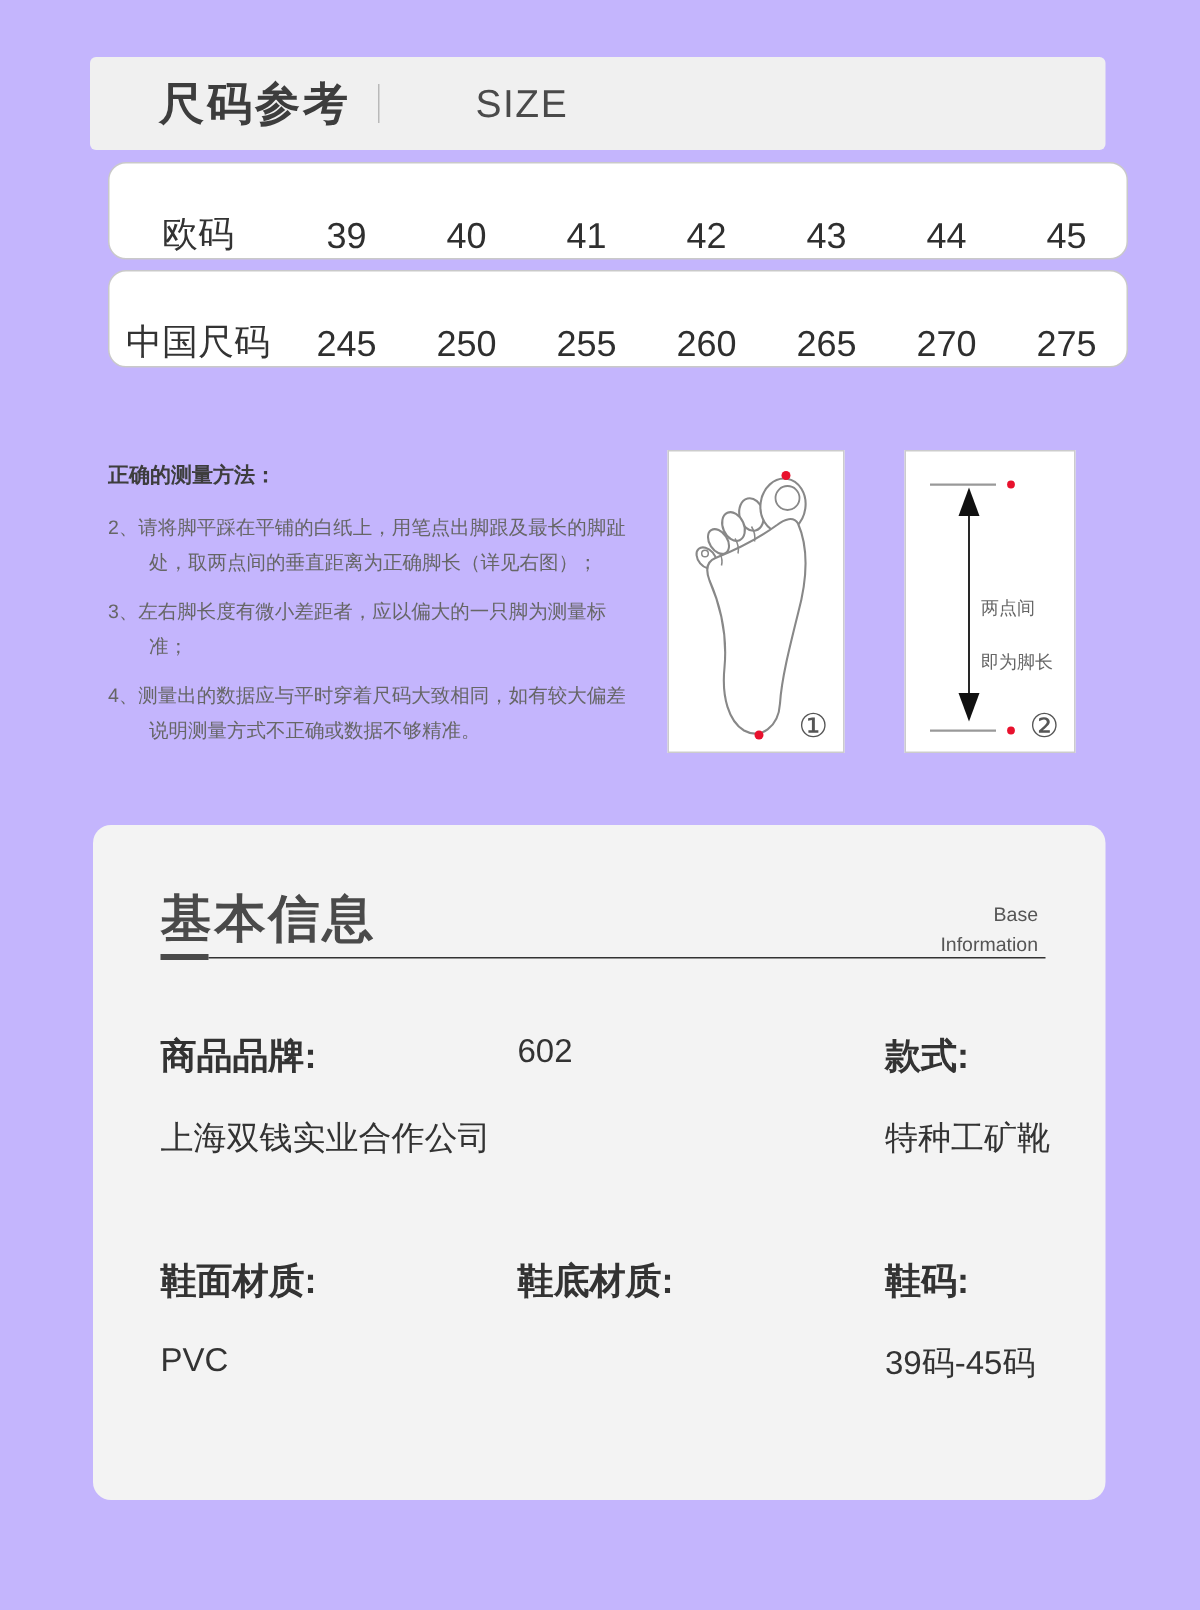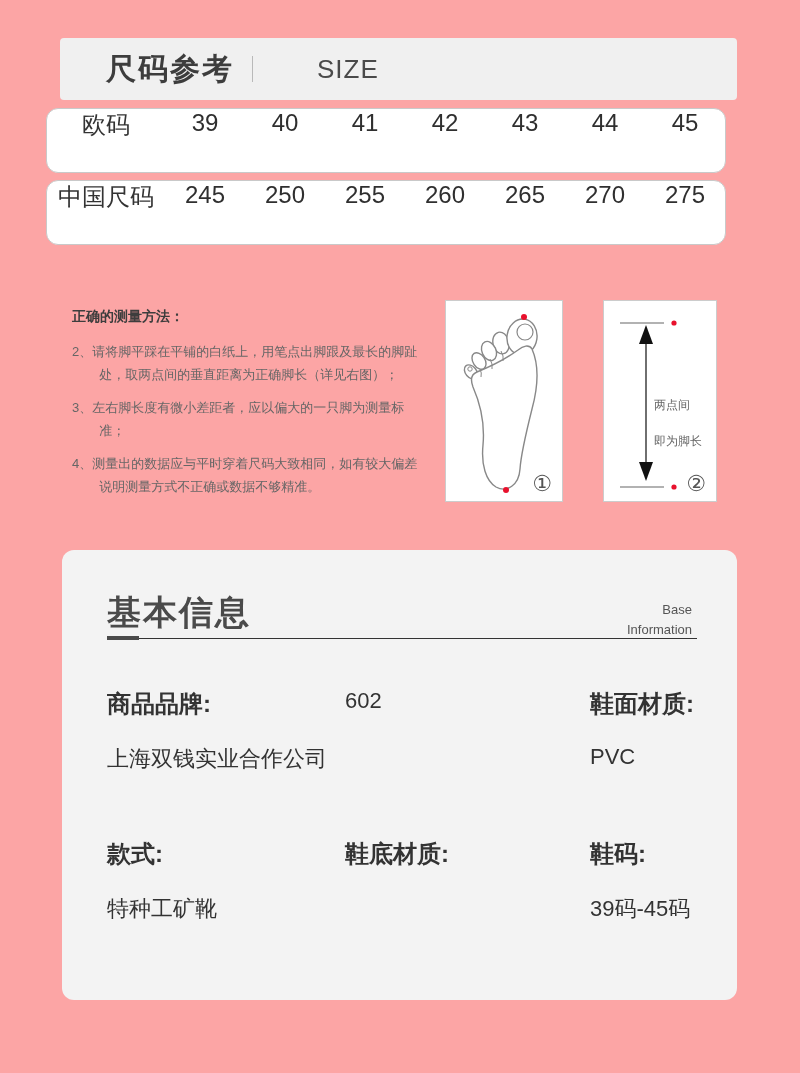--- a/index.html
+++ b/index.html
@@ -1,28 +1,28 @@
 <!DOCTYPE html>
 <html><head>
 <meta charset="utf-8">
 <style>
   html,body{margin:0;padding:0;background:#ffffff;}
   body{font-family:"Liberation Sans","DejaVu Sans",sans-serif;color:#333;}
-  .page{position:relative;width:800px;height:1073px;background:#fca5a5;overflow:hidden;}
+  .page{position:relative;width:800px;height:1073px;background:#c4b5fd;overflow:hidden;}
 
   
   .size-header{position:absolute;left:60px;top:38px;width:677px;height:62px;
     background:#f0f0f0;border-radius:4px;display:flex;align-items:center;padding-left:46px;box-sizing:border-box;}
   .size-title-cn{font-size:30px;font-weight:bold;color:#3d3d3d;letter-spacing:2px;}
   .size-divider{width:1px;height:26px;background:#b9b9b9;margin:0 16px 0 18px;}
   .size-title-en{font-size:26px;color:#4a4a4a;letter-spacing:1px;margin-left:48px;}
 
   
-  .size-row{position:absolute;left:46px;width:680px;height:65px;background:#fff;
-    border:1px solid #c9c9c9;border-radius:12px;display:flex;align-items:flex-start;box-sizing:border-box;}
+  .size-row{position:absolute;left:72px;width:680px;height:65px;background:#fff;
+    border:1px solid #c9c9c9;border-radius:12px;display:flex;align-items:flex-end;box-sizing:border-box;}
   .size-row.r1{top:108px;}
   .size-row.r2{top:180px;}
   .size-row .row-label{width:118px;text-align:center;font-size:24px;color:#333;flex:0 0 118px;}
   .size-row .cell{flex:1;text-align:center;font-size:24px;color:#2f2f2f;}
 
   
   .guide{position:absolute;left:72px;top:296px;width:352px;}
   .guide-heading{font-size:14px;font-weight:bold;color:#3d3d3d;margin:12px 0 14px 0;}
   .guide-step{font-size:13px;color:#666;line-height:1.8;margin:0 0 9px 0;
     padding-left:2.1em;text-indent:-2.1em;}
@@ -149,26 +149,26 @@
 
     <div class="fields">
       <div class="field">
         <div class="f-label">商品品牌:</div>
         <div class="f-value">上海双钱实业合作公司</div>
       </div>
       <div class="field">
         <div class="f-value">602</div>
       </div>
       <div class="field">
+        <div class="f-label">款式:</div>
+        <div class="f-value">特种工矿靴</div>
+      </div>
+      <div class="field">
         <div class="f-label">鞋面材质:</div>
         <div class="f-value">PVC</div>
-      </div>
-      <div class="field">
-        <div class="f-label">款式:</div>
-        <div class="f-value">特种工矿靴</div>
       </div>
       <div class="field">
         <div class="f-label">鞋底材质:</div>
       </div>
       <div class="field">
         <div class="f-label">鞋码:</div>
         <div class="f-value">39码-45码</div>
       </div>
     </div>
   </div>

